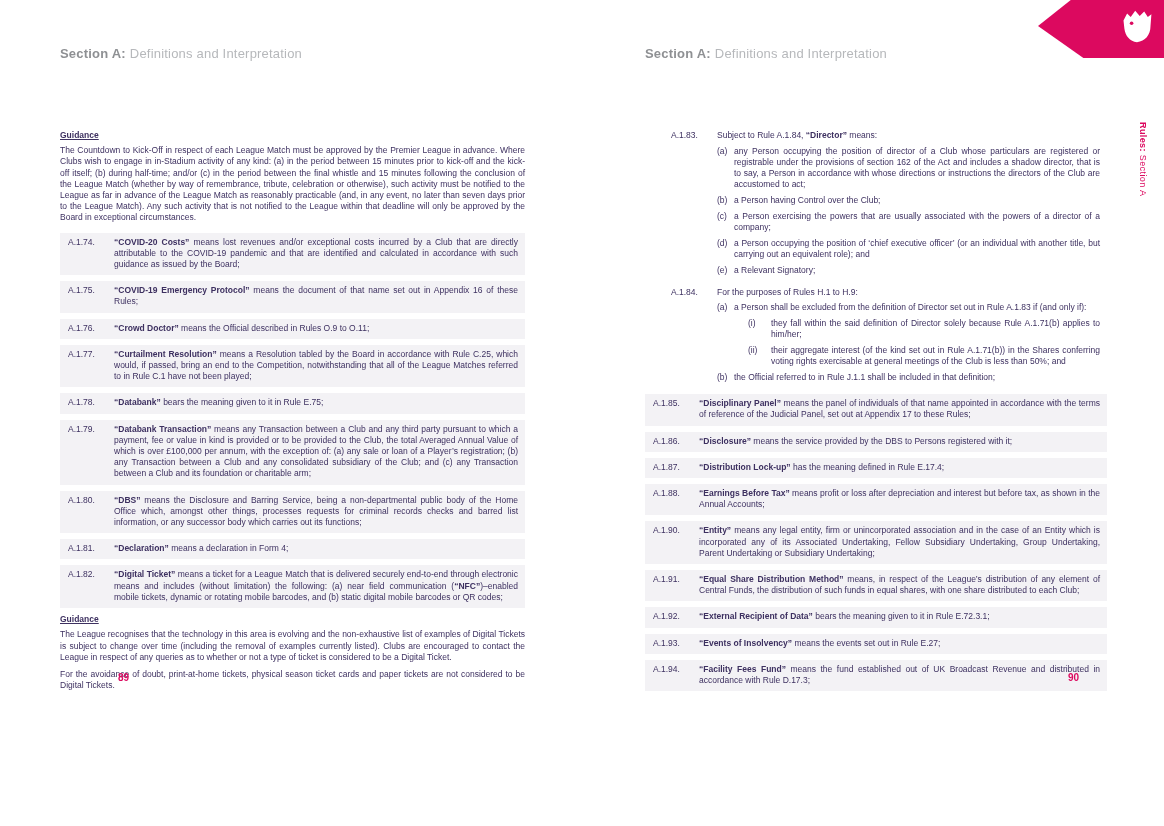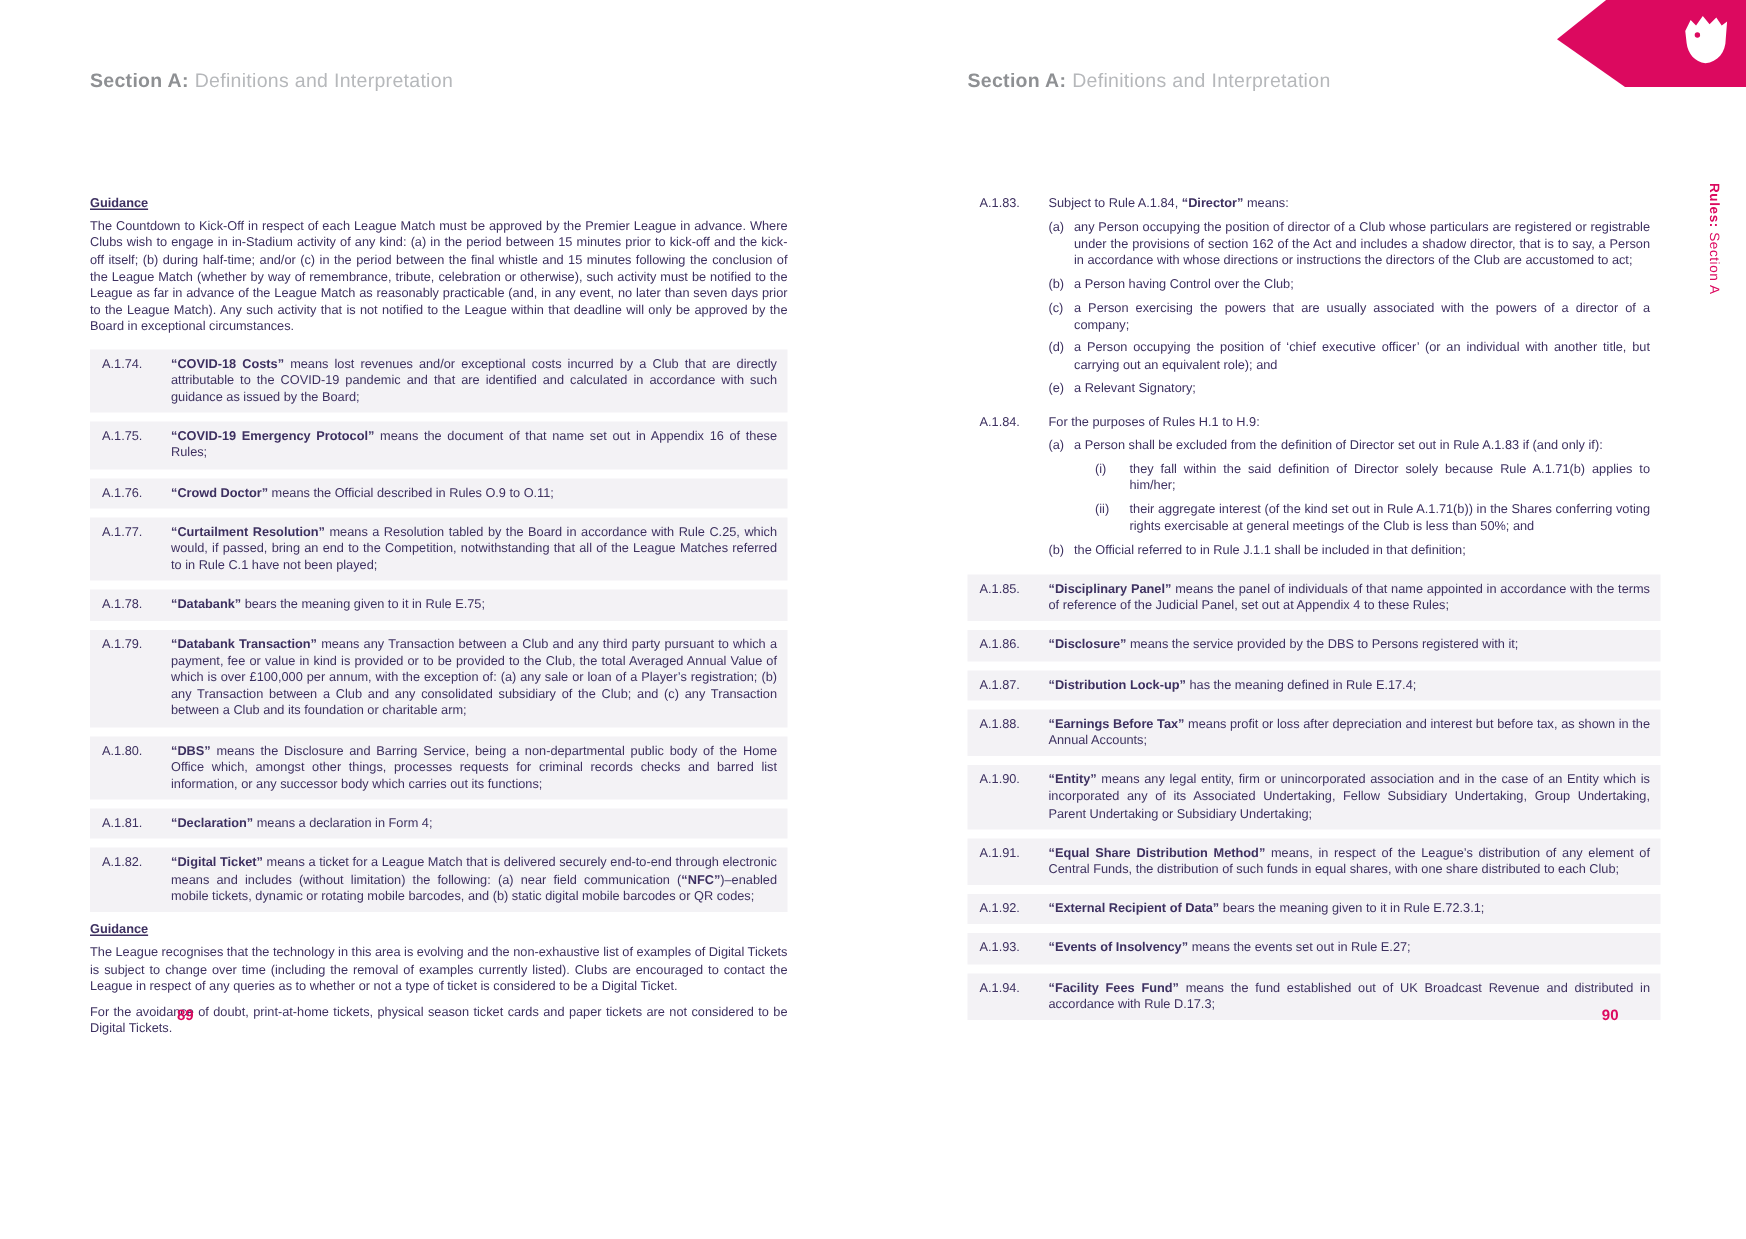--- a/index.html
+++ b/index.html
@@ -45,21 +45,21 @@
   .ph-light{font-weight:normal;color:var(--hdr-light);margin-left:4px;}
   .content{position:absolute;top:130px;left:0;right:0;}
   
   .body-p{font-size:8.5px;line-height:11.2px;text-align:justify;color:var(--ink);}
   .g-label{font-size:8.5px;line-height:11.2px;font-weight:bold;text-decoration:underline;margin-bottom:4px;color:var(--ink);}
   .guidance{margin-bottom:9px;}
   .guidance .body-p{margin-bottom:6px;}
   .num{font-size:8.5px;line-height:11.2px;width:46px;flex:none;color:var(--ink);}
   .def-row{display:flex;background:var(--rowbg);padding:4px 7px 5px 8px;margin-bottom:6px;}
   .def-row .body-p{flex:1;}
-  .rule-row{display:flex;padding:0 7px 0 8px;margin-bottom:11px;}
+  .rule-row{display:flex;padding:0 7px 0 8px;margin-bottom:11px;margin-left:18px;}
   .rule-body{flex:1;}
   .sub{display:flex;margin-top:4.5px;}
   .sub-label{width:17px;flex:none;font-size:8.5px;line-height:11.2px;color:var(--ink);}
   .sub-body{flex:1;}
   .sub .body-p{flex:1;}
   .subsub{margin-left:14px;}
   .subsub .sub-label{width:23px;}
   b{font-weight:bold;}
 </style>
 </head>
@@ -80,21 +80,21 @@
 
   <div class="content">
 
     <div class="guidance">
       <p class="g-label">Guidance</p>
       <p class="body-p">The Countdown to Kick-Off in respect of each League Match must be approved by the Premier League in advance. Where Clubs wish to engage in in-Stadium activity of any kind: (a) in the period between 15 minutes prior to kick-off and the kick-off itself; (b) during half-time; and/or (c) in the period between the final whistle and 15 minutes following the conclusion of the League Match (whether by way of remembrance, tribute, celebration or otherwise), such activity must be notified to the League as far in advance of the League Match as reasonably practicable (and, in any event, no later than seven days prior to the League Match). Any such activity that is not notified to the League within that deadline will only be approved by the Board in exceptional circumstances.</p>
     </div>
 
     <div class="def-row">
       <span class="num">A.1.74.</span>
-      <p class="body-p"><b>“COVID-18 Costs”</b><span> means lost revenues and/or exceptional costs incurred by a Club that are directly attributable to the COVID-19 pandemic and that are identified and calculated in accordance with such guidance as issued by the Board;</span></p>
+      <p class="body-p"><b>“COVID-20 Costs”</b><span> means lost revenues and/or exceptional costs incurred by a Club that are directly attributable to the COVID-19 pandemic and that are identified and calculated in accordance with such guidance as issued by the Board;</span></p>
     </div>
 
     <div class="def-row">
       <span class="num">A.1.75.</span>
       <p class="body-p"><b>“COVID-19 Emergency Protocol”</b><span> means the document of that name set out in Appendix 16 of these Rules;</span></p>
     </div>
 
     <div class="def-row">
       <span class="num">A.1.76.</span>
       <p class="body-p"><b>“Crowd Doctor”</b><span> means the Official described in Rules O.9 to O.11;</span></p>
@@ -195,21 +195,21 @@
         </div>
         <div class="sub">
           <span class="sub-label">(b)</span>
           <p class="body-p">the Official referred to in Rule J.1.1 shall be included in that definition;</p>
         </div>
       </div>
     </div>
 
     <div class="def-row">
       <span class="num">A.1.85.</span>
-      <p class="body-p"><b>“Disciplinary Panel”</b><span> means the panel of individuals of that name appointed in accordance with the terms of reference of the Judicial Panel, set out at Appendix 4 to these Rules;</span></p>
+      <p class="body-p"><b>“Disciplinary Panel”</b><span> means the panel of individuals of that name appointed in accordance with the terms of reference of the Judicial Panel, set out at Appendix 17 to these Rules;</span></p>
     </div>
 
     <div class="def-row">
       <span class="num">A.1.86.</span>
       <p class="body-p"><b>“Disclosure”</b><span> means the service provided by the DBS to Persons registered with it;</span></p>
     </div>
 
     <div class="def-row">
       <span class="num">A.1.87.</span>
       <p class="body-p"><b>“Distribution Lock-up”</b><span> has the meaning defined in Rule E.17.4;</span></p>

